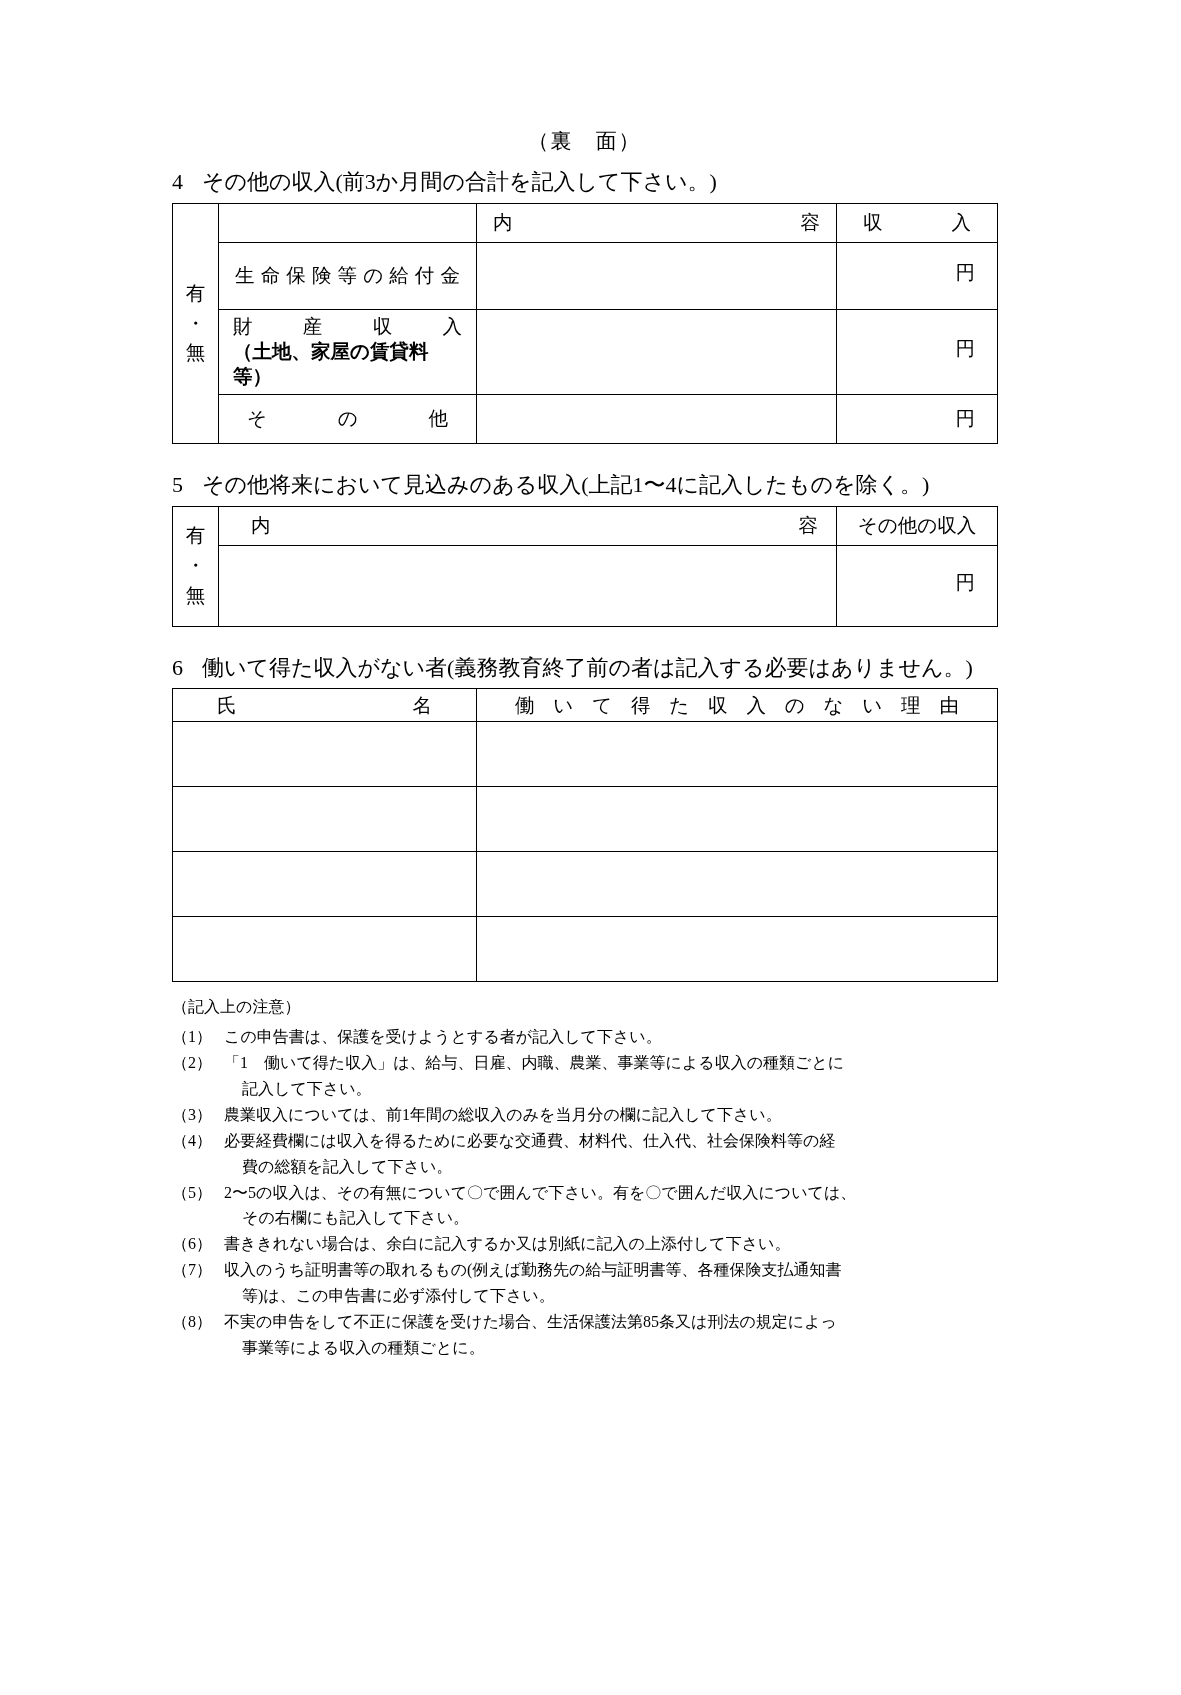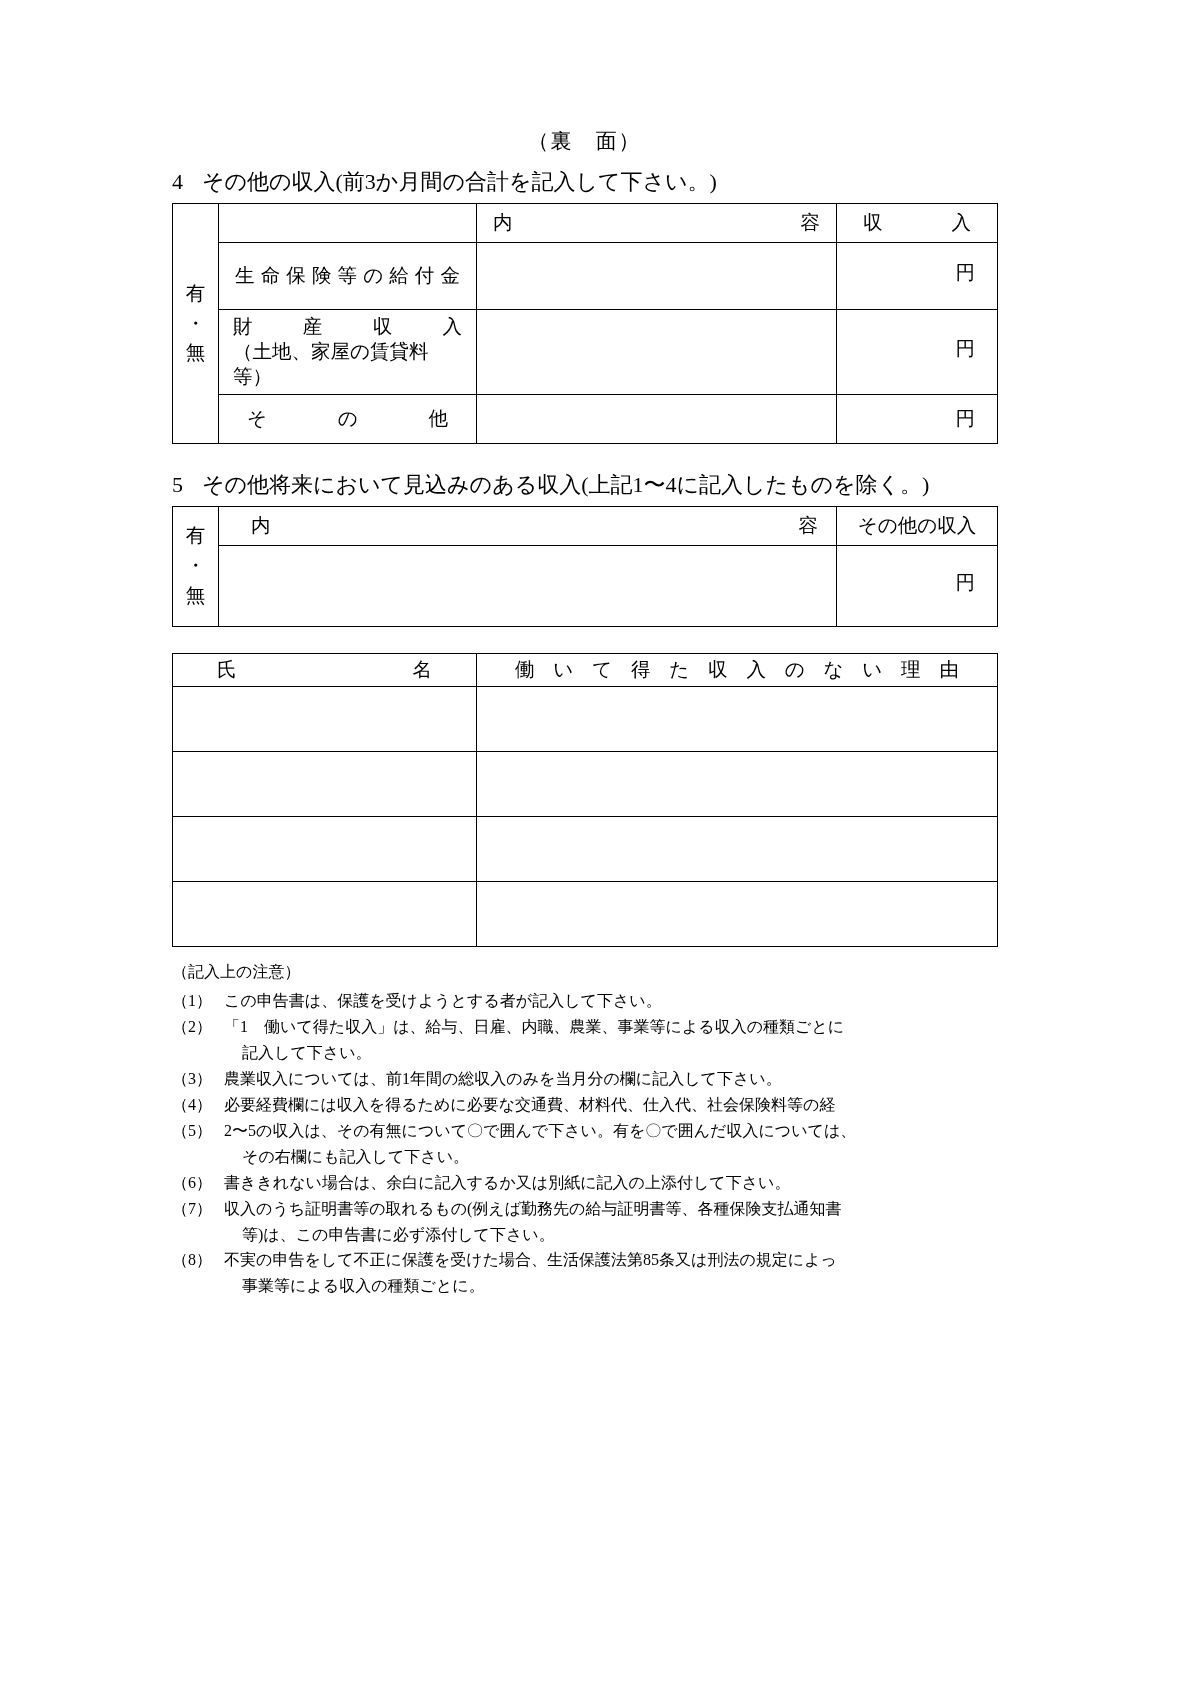--- a/index.html
+++ b/index.html
@@ -100,21 +100,21 @@
 
   .lbl-2line {
     padding: 4px 14px 4px 14px !important;
     text-align: left;
     line-height: 1.35;
   }
   .lbl-2line .ln1 {
     display: flex;
     justify-content: space-between;
   }
-  .lbl-2line .ln2 { display: block; }
+  .lbl-2line .ln2 { display: block; font-weight: bold; }
 
   .h-head { height: 38px; }
   .h-row1 { height: 66px; }
   .h-row2 { height: 66px; }
   .h-row3 { height: 48px; }
 
   .money-cell {
     text-align: right;
     padding-right: 22px !important;
     vertical-align: bottom;
@@ -286,20 +286,23 @@
           <td style="height:68px;" class="cell-pad"></td>
           <td style="height:68px;" class="money-cell">
             <span>円</span>
           </td>
         </tr>
       </tbody>
     </table>
 
     <div class="gap-after-table"></div>
 
+    <div class="section-heading">
+      <span class="num">6</span><span>働いて得た収入がない者(義務教育終了前の者は記入する必要はありません。)</span>
+    </div>
 
     <table class="form-table t6">
       <colgroup>
         <col style="width:304px">
         <col style="width:521px">
       </colgroup>
       <tbody>
         <tr>
           <td class="hdr">
             <div class="spread" style="padding:0 44px;">
@@ -365,20 +368,21 @@
         <div class="note-num">（3）</div>
         <div class="note-body">
           <span>農業収入については、前1年間の総収入のみを当月分の欄に記入して下さい。</span>
         </div>
       </div>
 
       <div class="note-item">
         <div class="note-num">（4）</div>
         <div class="note-body">
           <span>必要経費欄には収入を得るために必要な交通費、材料代、仕入代、社会保険料等の経</span>
+          <span class="cont">費の総額を記入して下さい。</span>
         </div>
       </div>
 
       <div class="note-item">
         <div class="note-num">（5）</div>
         <div class="note-body">
           <span>2〜5の収入は、その有無について〇で囲んで下さい。有を〇で囲んだ収入については、</span>
           <span class="cont">その右欄にも記入して下さい。</span>
         </div>
       </div>

